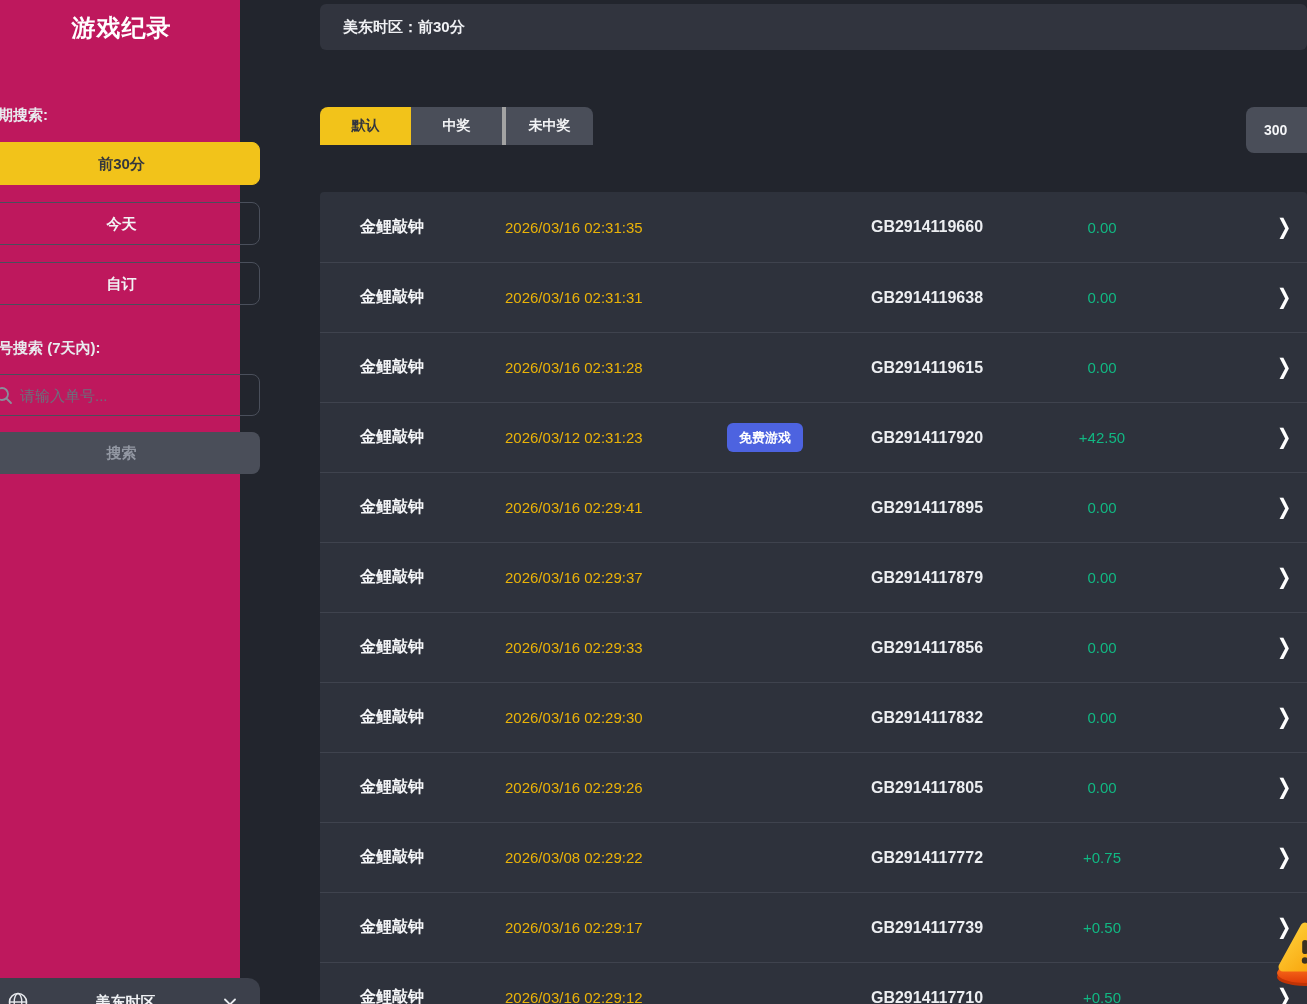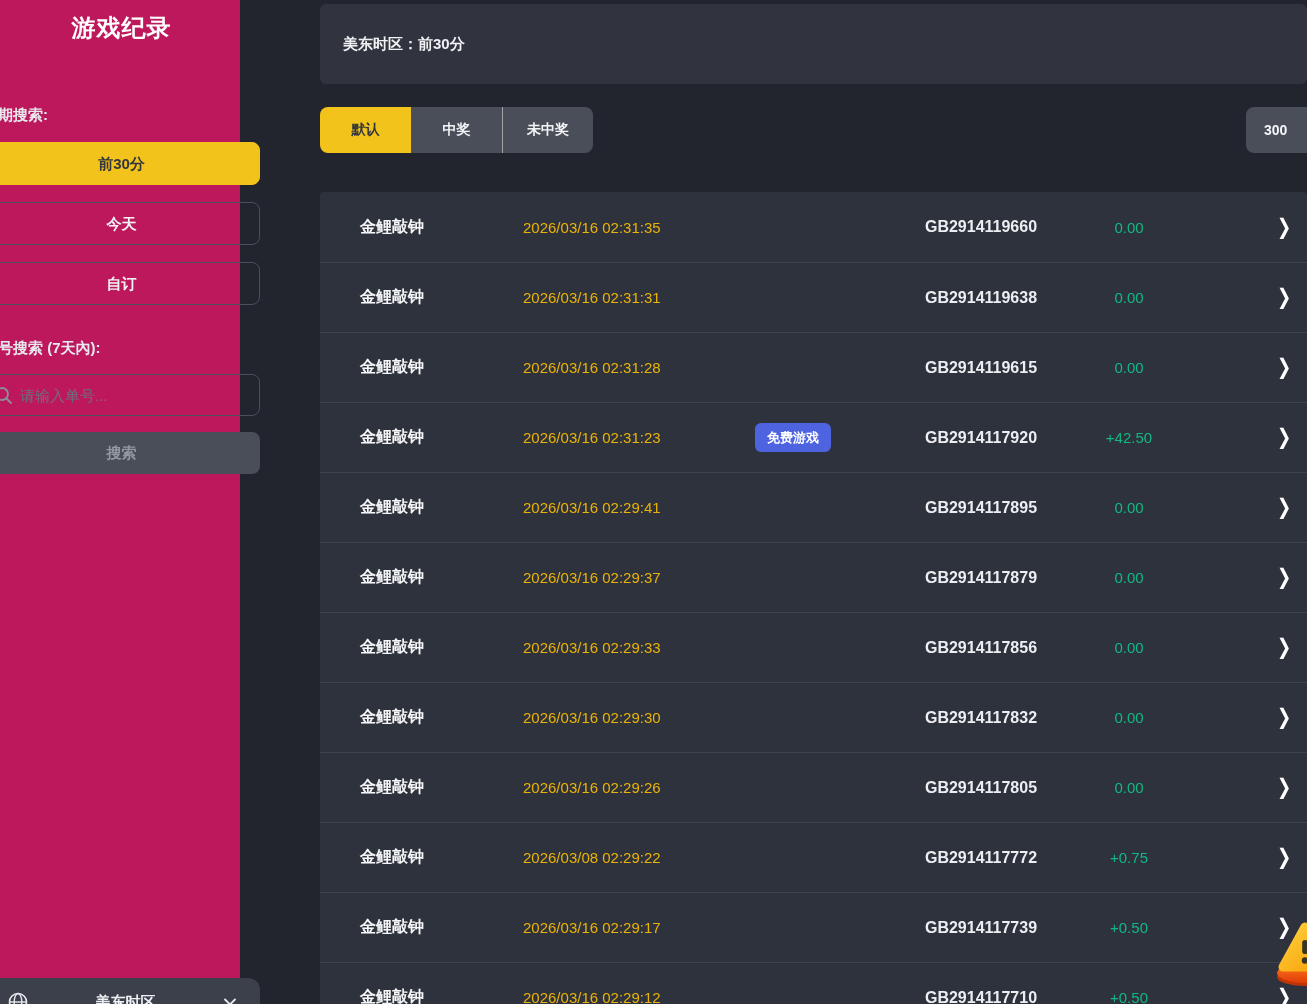--- a/index.html
+++ b/index.html
@@ -62,59 +62,58 @@
     display:flex; align-items:center; padding:0 22px 0 24px;
     cursor:pointer;
   }
   .tz-globe { width:22px; height:22px; flex:0 0 auto; }
   .tz-label { flex:1; text-align:center; font-size:15px; font-weight:bold; color:#eef0f3; }
   .tz-chevron { width:16px; height:16px; flex:0 0 auto; }
 
   
   .main { position:absolute; left:320px; top:0; width:987px; height:1004px; }
   .main-header {
-    position:absolute; left:0; right:0; top:4px; height:80px;
+    position:absolute; left:0; right:0; top:4px; height:46px;
     background:#31343e; border-radius:6px;
     display:flex; align-items:center; padding-left:23px;
     font-size:15px; font-weight:bold; color:#f0f1f4;
   }
   .tab-group {
     position:absolute; left:0; top:107px; height:46px;
     display:inline-flex; border-radius:8px; overflow:hidden;
   }
   .tab {
-    width:91px; height:46px; border:none; cursor:pointer;
+    width:91px; height:38px; border:none; cursor:pointer;
     background:#4a4e59; color:#f2f3f5;
     font-size:14px; font-weight:bold; font-family:inherit;
   }
   .tab.active { background:#f2c31a; color:#33363e; }
-  .tab + .tab.divided { border-left:1px solid #a3a3a3;text-align:center; }
+  .tab + .tab.divided { border-left:4px solid #a3a3a3;text-align:center; }
   .page-size-btn {
     position:absolute; right:-29px; top:107px; width:90px; height:46px;
     background:#4a4e59; color:#f5f6f8; border:none; border-radius:8px;
     font-size:14px; font-weight:bold; text-align:left; padding-left:18px;
     cursor:pointer; font-family:inherit;
   }
 
   
   .records { position:absolute; left:0; right:0; top:192px; }
   .record-row {
     height:70px; background:#2e323c;
     display:grid;
     grid-template-columns:145px 214px 126px 164px 1fr 30px;
     align-items:center;
     padding:0 8px 0 40px;
     cursor:pointer;
-    gap:18px;
   }
   .record-row + .record-row { border-top:1px solid #3f434e; }
   .record-row:first-child { border-radius:4px 4px 0 0; }
   .rec-game  { font-size:16px; font-weight:bold; color:#f4f5f7; }
   .rec-time  { font-size:15px; color:#eab308; }
-  .rec-badge-cell { justify-self:start; }
+  .rec-badge-cell { justify-self:start;margin-left:8px; }
   .rec-badge {
     display:inline-block; background:#4d63e0; color:#ffffff;
     font-size:13px; font-weight:bold; line-height:1;
     padding:8px 12px; border-radius:6px;
   }
   .rec-id    { font-size:16px; font-weight:600; color:#eceef1;text-align:center; }
   .rec-amount{ font-size:15px; color:#11b883; text-align:center; padding-right:74px; }
   .rec-chevron {
     font-size:17px; font-weight:bold; color:#ffffff; text-align:center;
     transform:scaleY(1.25);
@@ -202,21 +201,21 @@
     <span class="rec-time">2026/03/16 02:31:28</span>
     <span class="rec-badge-cell">
       
     </span>
     <span class="rec-id">GB2914119615</span>
     <span class="rec-amount">0.00</span>
     <span class="rec-chevron">❯</span>
   </div>
       <div class="record-row">
     <span class="rec-game">金鲤敲钟</span>
-    <span class="rec-time">2026/03/16 02:31:23</span>
+    <span class="rec-time">2026/03/12 02:31:23</span>
     <span class="rec-badge-cell">
       <span class="rec-badge">免费游戏</span>
     </span>
     <span class="rec-id">GB2914117920</span>
     <span class="rec-amount">+42.50</span>
     <span class="rec-chevron">❯</span>
   </div>
       <div class="record-row">
     <span class="rec-game">金鲤敲钟</span>
     <span class="rec-time">2026/03/16 02:29:41</span>

